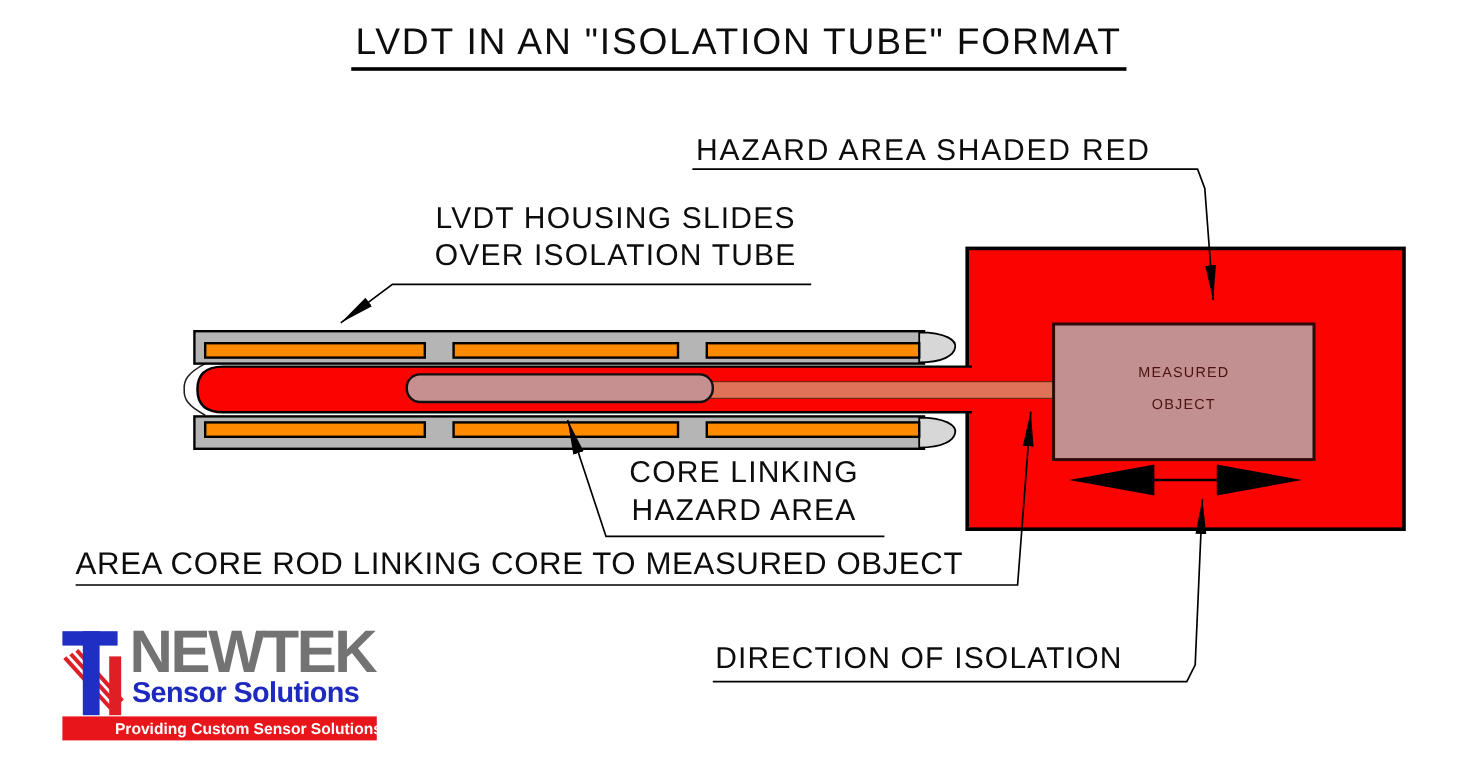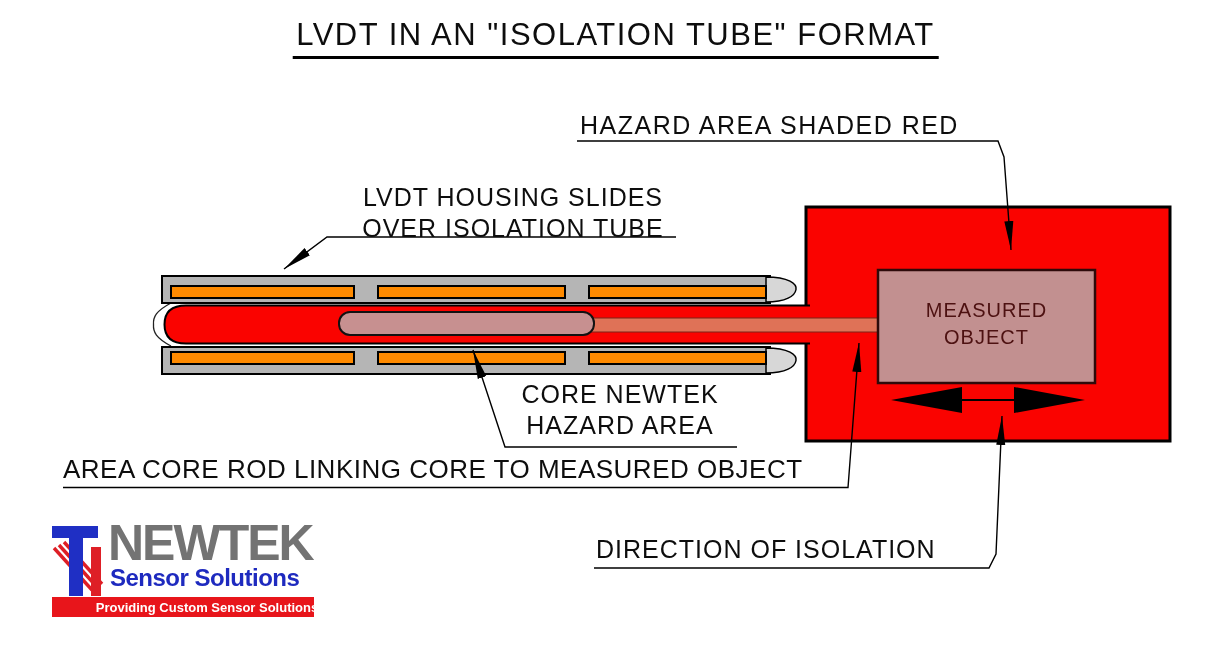--- a/index.html
+++ b/index.html
@@ -8,27 +8,27 @@
     font-family:"Liberation Sans","DejaVu Sans",sans-serif;overflow:hidden;
   }
   #draw{position:absolute;left:0;top:0;}
   .lbl{position:absolute;color:#0d0d0d;font-size:25px;white-space:nowrap;letter-spacing:1px;}
   #title{
     position:absolute;top:17px;left:50%;transform:translateX(-50%);
     font-size:31px;letter-spacing:1.5px;color:#0d0d0d;white-space:nowrap;
     border-bottom:3px solid #000;padding:0 4px 3px 4px;
   }
   #lbl-hazard{left:580px;top:111px;letter-spacing:1.5px;}
-  #lbl-housing{left:347px;top:182px;width:332px;text-align:center;line-height:31px;}
+  #lbl-housing{left:347px;top:167px;width:332px;text-align:center;line-height:31px;}
   #lbl-core{left:500px;top:379px;width:240px;text-align:center;line-height:31px;}
   #lbl-rod{left:63px;top:454px;font-size:26px;letter-spacing:0.5px;}
   #lbl-direction{left:596px;top:535px;}
   #lbl-measured{
     position:absolute;left:878px;top:297px;width:217px;text-align:center;
-    font-size:20px;line-height:27px;letter-spacing:1px;color:#4d1111;
+    font-size:12px;line-height:27px;letter-spacing:1px;color:#4d1111;
   }
   
   #logo{position:absolute;left:50px;top:518px;width:272px;height:102px;}
   #logo .mono{position:absolute;left:0;top:4px;}
   #logo .brand{
     position:absolute;left:58px;top:-4px;font-size:50px;font-weight:700;
     color:#737373;letter-spacing:-2px;white-space:nowrap;
   }
   #logo .subtitle{
     position:absolute;left:60px;top:46px;font-size:24px;font-weight:700;
@@ -92,21 +92,21 @@
   <div id="title">LVDT IN AN "ISOLATION TUBE" FORMAT</div>
 
   <div id="lbl-hazard" class="lbl">HAZARD AREA SHADED RED</div>
 
   <div id="lbl-housing" class="lbl">
     <div>LVDT HOUSING SLIDES</div>
     <div>OVER ISOLATION TUBE</div>
   </div>
 
   <div id="lbl-core" class="lbl">
-    <div>CORE NEWTEK</div>
+    <div>CORE LINKING</div>
     <div>HAZARD AREA</div>
   </div>
 
   <div id="lbl-rod" class="lbl">AREA CORE ROD LINKING CORE TO MEASURED OBJECT</div>
 
   <div id="lbl-direction" class="lbl">DIRECTION OF ISOLATION</div>
 
   <div id="lbl-measured">
     <div>MEASURED</div>
     <div>OBJECT</div>

